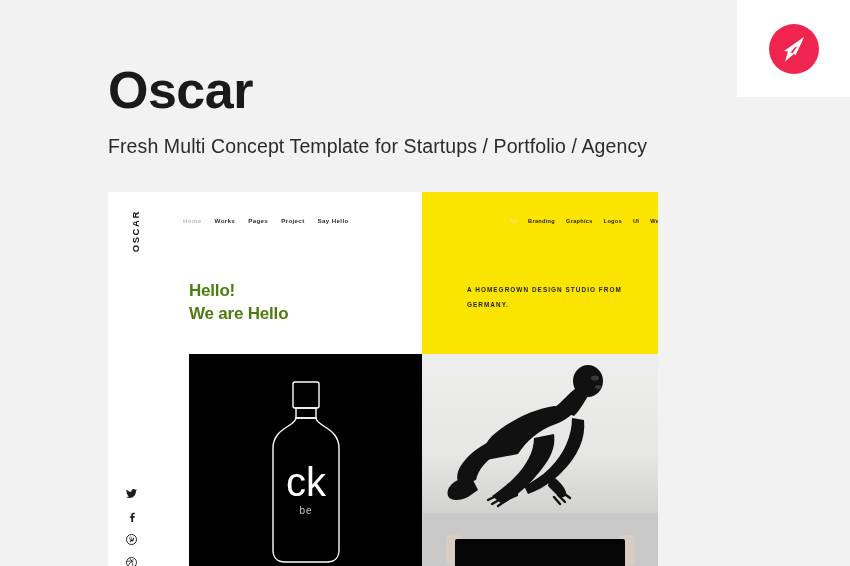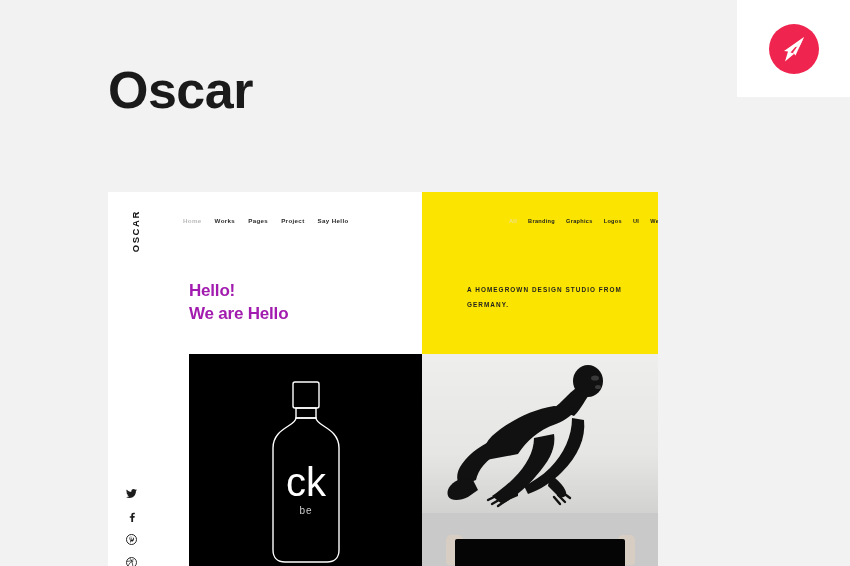--- a/index.html
+++ b/index.html
@@ -129,21 +129,21 @@
 
   
   .hero {
     position: absolute;
     left: 81px;
     top: 88px;
   }
   .hero-line {
     font-size: 17px;
     font-weight: bold;
-    color: #a21caf;
+    color: #4d7c0f;
     line-height: 1.33;
     letter-spacing: -0.2px;
     white-space: nowrap;
   }
 
   
   .filter-nav {
     position: absolute;
     left: 87px;
     top: 26px;
@@ -275,20 +275,21 @@
       <circle cx="25" cy="25" r="25" fill="#f0254f"></circle>
       <path d="M35 13 L21.5 28.5 L25.5 29.5 L16 37.5 L19 27.5 L15 27 Z" fill="#ffffff"></path>
       <path d="M35 13 L26.5 31.5 L24 28.5 Z" fill="#ffffff"></path>
       <path d="M35 13 L30.5 22.5 L22.5 23.5 Z" fill="#ffffff" opacity="0.92"></path>
     </svg>
   </div>
 </div>
 
 <div class="header">
   <h1 class="header-title">Oscar</h1>
+  <p class="header-subtitle">Fresh Multi Concept Template for Startups / Portfolio / Agency</p>
 </div>
 
 <div class="mockup">
 
   <div class="mock-top">
 
     <div class="mock-top-left">
       <div class="vertical-logo">OSCAR</div>
 
       <nav class="main-nav">

